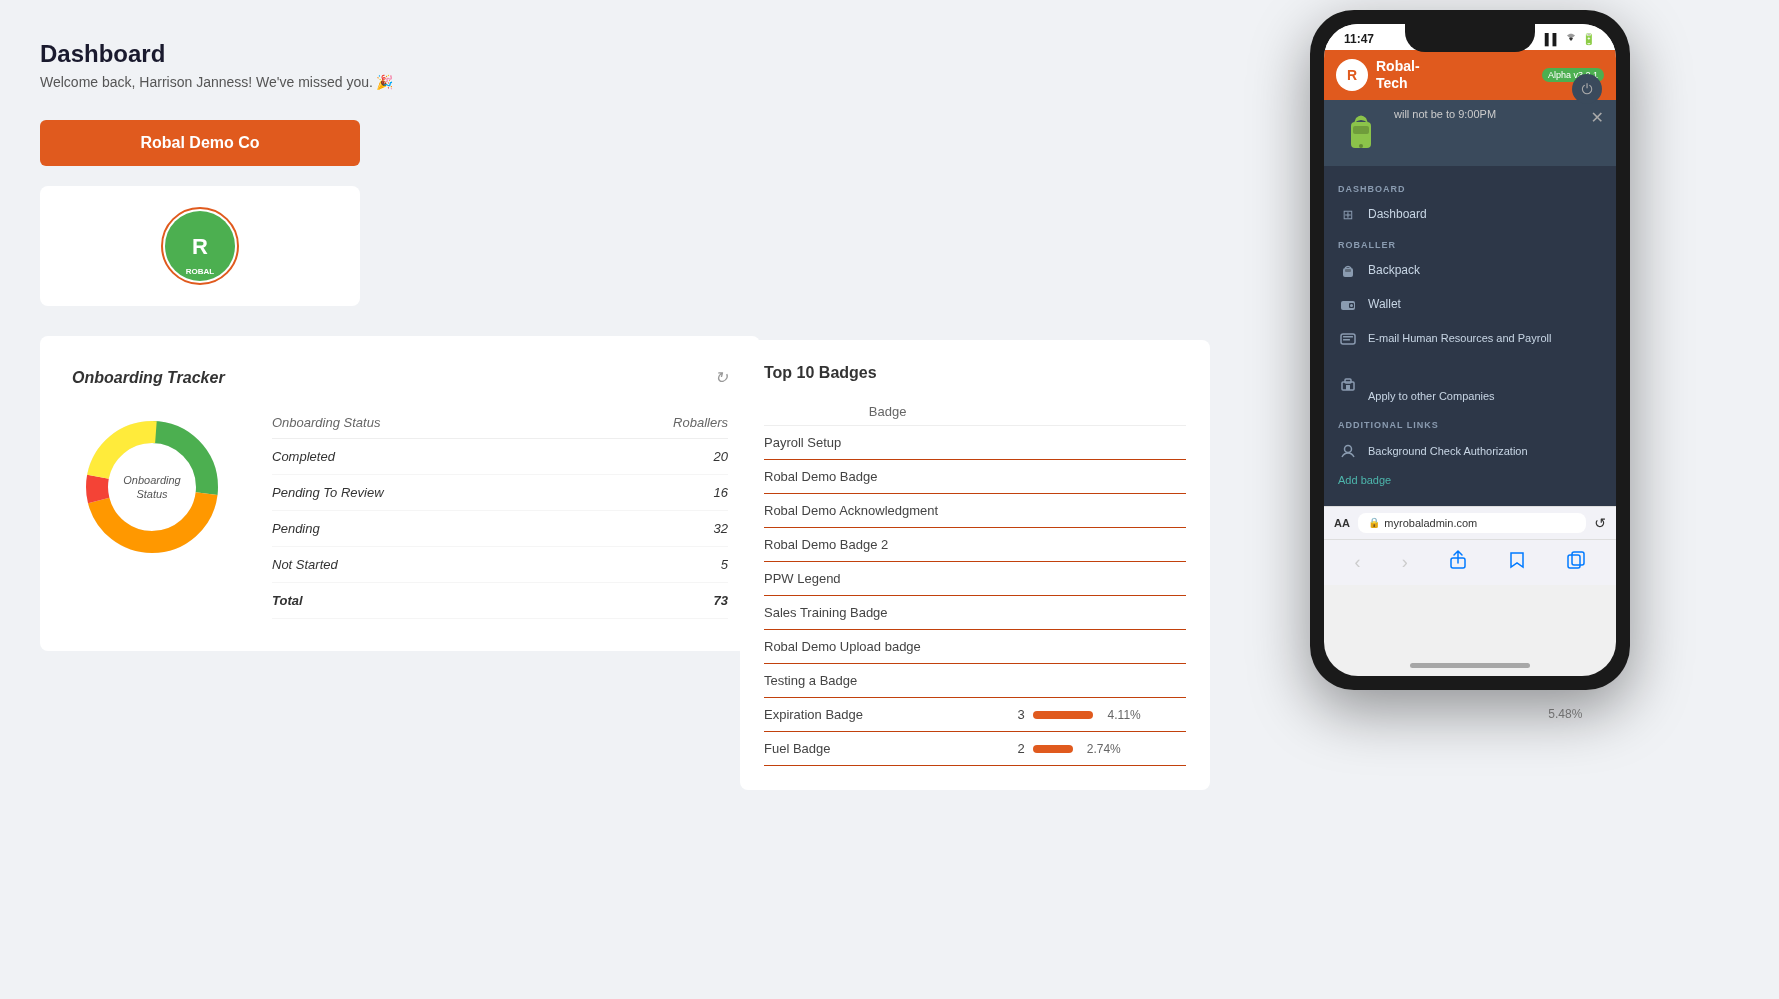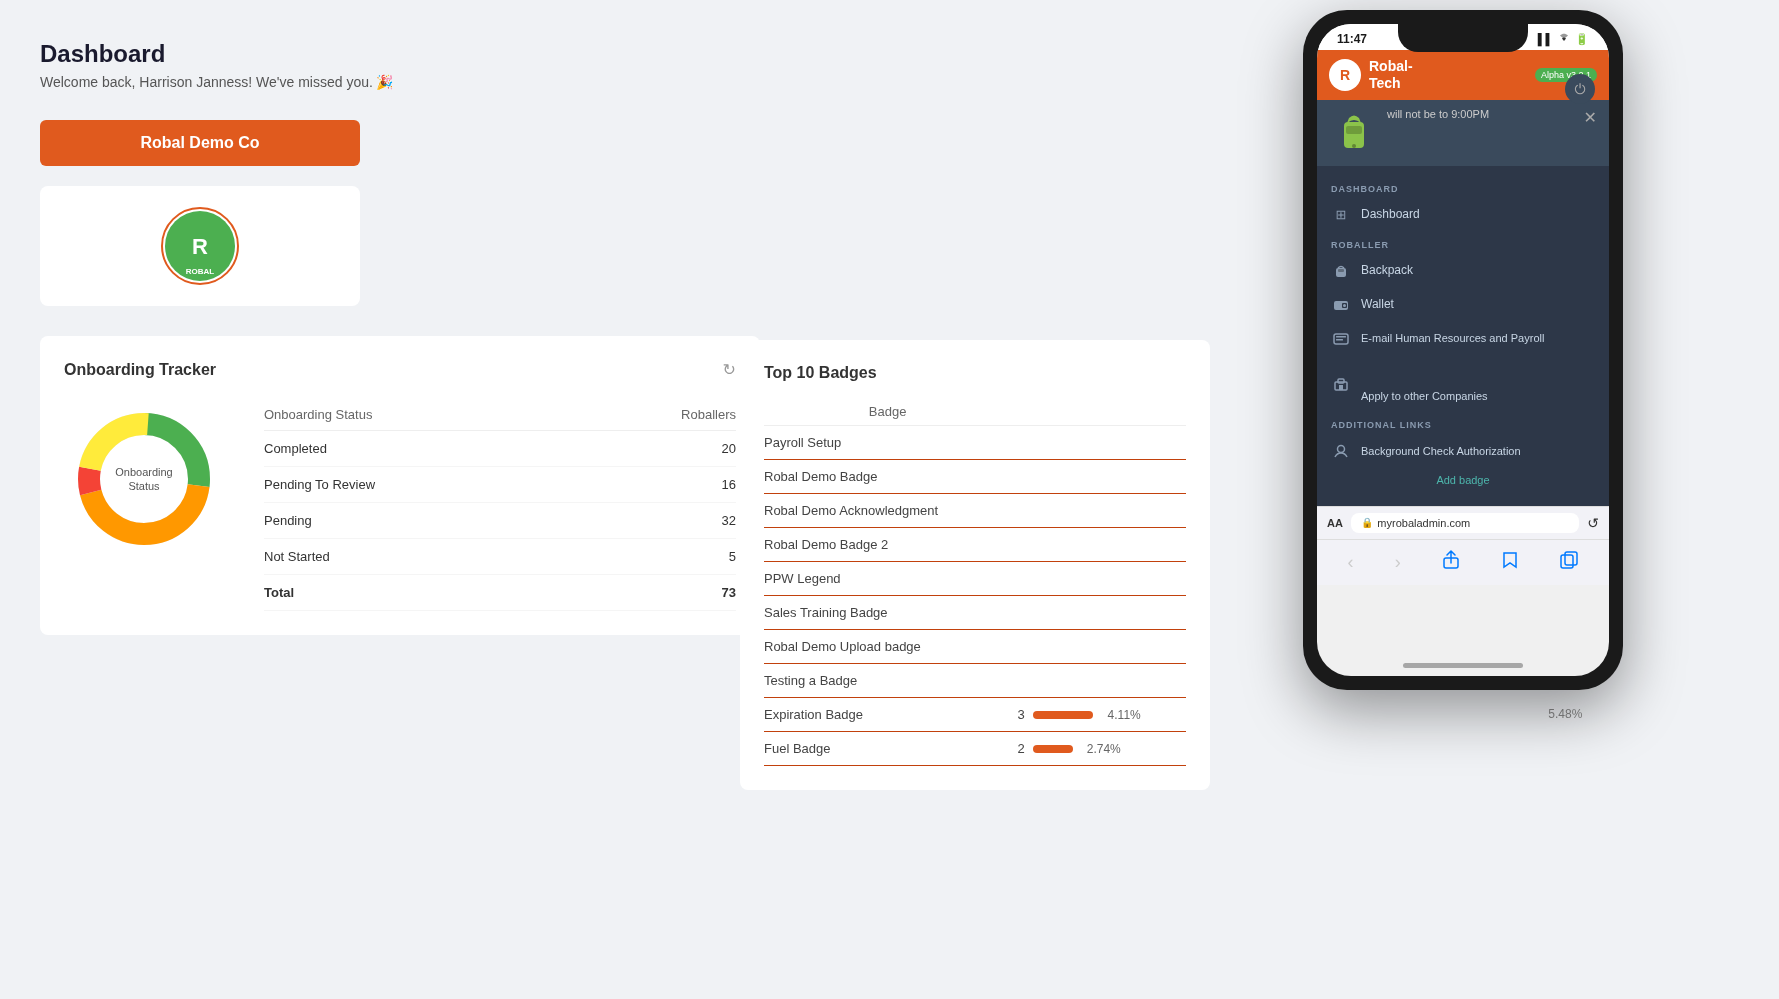--- a/index.html
+++ b/index.html
@@ -59,23 +59,24 @@
 
     .robal-logo {
       width: 80px;
       height: 80px;
     }
 
     
     .tracker-card {
       background: white;
       border-radius: 8px;
-      padding: 24px;
+      padding: 32px;
       width: 720px;
       margin-bottom: 31px;
+      font-style: italic;
     }
 
     .tracker-header {
       display: flex;
       justify-content: space-between;
       align-items: center;
       margin-bottom: 20px;
     }
 
     .tracker-title {
@@ -196,21 +197,21 @@
       color: #666;
       font-size: 12px;
       min-width: 40px;
       text-align: right;
     }
 
     
     .phone-wrapper {
       position: absolute;
       top: 10px;
-      right: 156px;
+      right: 149px;
       width: 320px;
       height: 680px;
     }
 
     .phone-frame {
       width: 320px;
       height: 680px;
       background: #1a1a1a;
       border-radius: 44px;
       padding: 14px;
@@ -701,21 +702,21 @@
           <div class="sidebar-menu-item">
             <span class="menu-icon">
               <svg width="16" height="16" viewBox="0 0 16 16">
                 <circle cx="8" cy="6" r="3.5" fill="none" stroke="#8a9bb0" stroke-width="1.5"></circle>
                 <path d="M2 14 Q4 10 8 10 Q12 10 14 14" stroke="#8a9bb0" stroke-width="1.5" fill="none"></path>
               </svg>
             </span>
             <span class="menu-label" style="font-size:11px;">Background Check Authorization</span>
           </div>
 
-          <div style="display:flex; justify-content:center; padding:6px 14px;">
+          <div style="display:flex; justify-content:flex-start; padding:6px 14px;">
             <button style="background:transparent; border:none; color:#4db6ac; font-size:11px; cursor:pointer;">Add badge</button>
           </div>
         </div>
 
         <div class="safari-bar">
           <span class="safari-aa">AA</span>
           <div class="safari-url">
             <span class="safari-lock">🔒</span>
             <span>myrobaladmin.com</span>
           </div>

